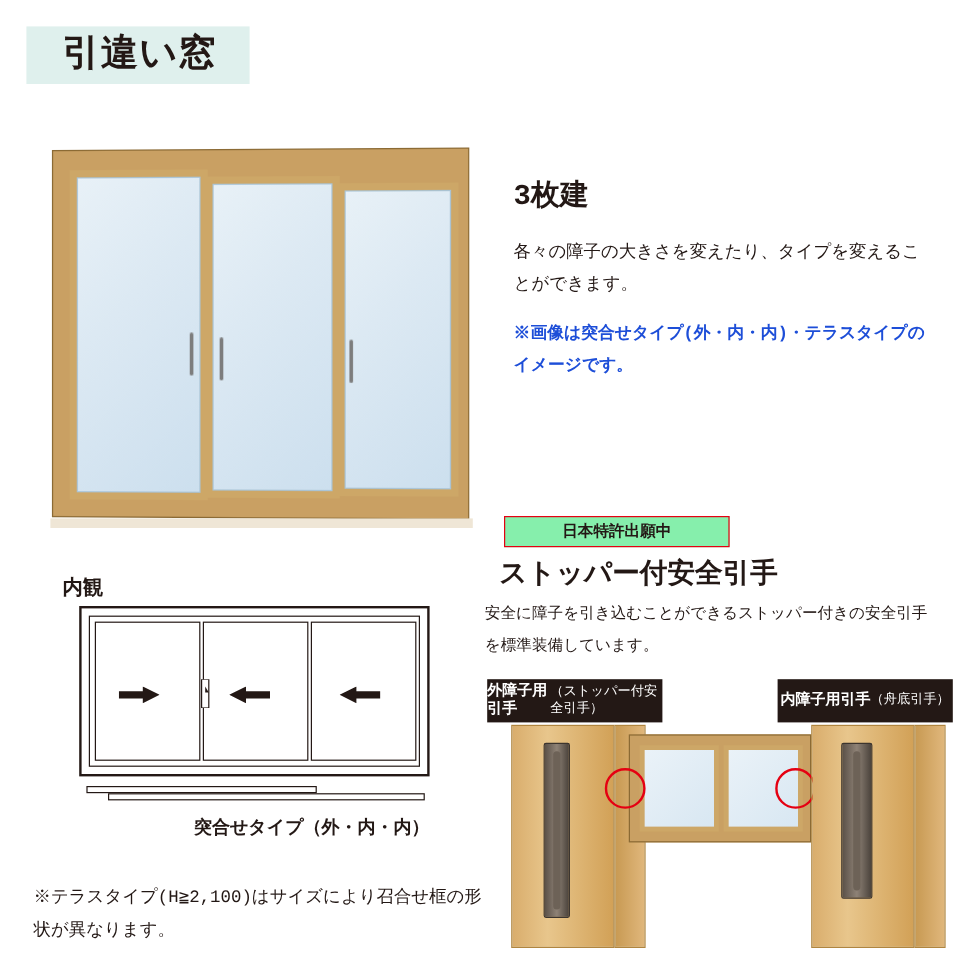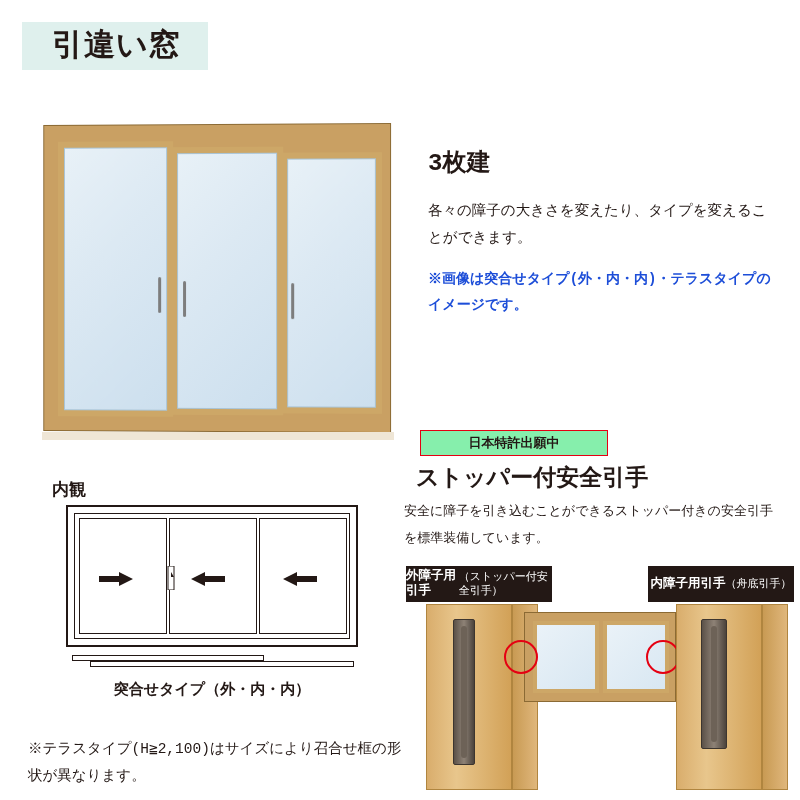--- a/index.html
+++ b/index.html
@@ -203,21 +203,21 @@
     height: 6px;
     border: 1px solid #231815;
     box-sizing: border-box;
     background: #fff;
   }
   .naikan-caption {
     position: absolute;
     left: 66px;
     top: 680px;
     width: 292px;
-    text-align: center;
+    text-align: right;
     font-size: 15px;
     font-weight: bold;
   }
   .footnote {
     position: absolute;
     left: 28px;
     top: 736px;
     width: 380px;
     font-size: 14.5px;
     line-height: 27px;

